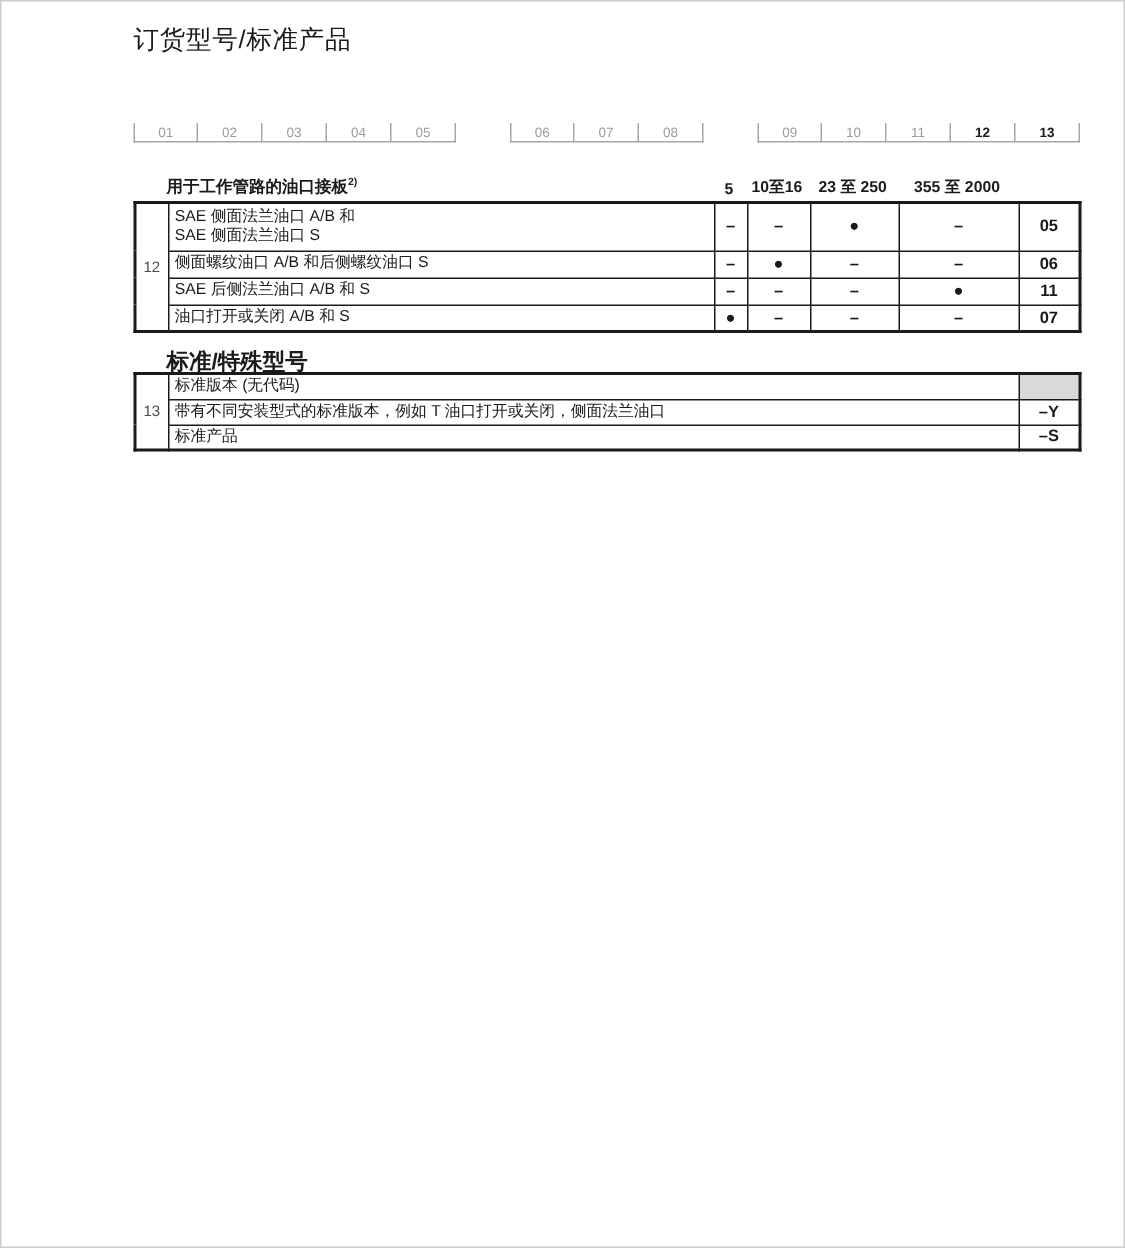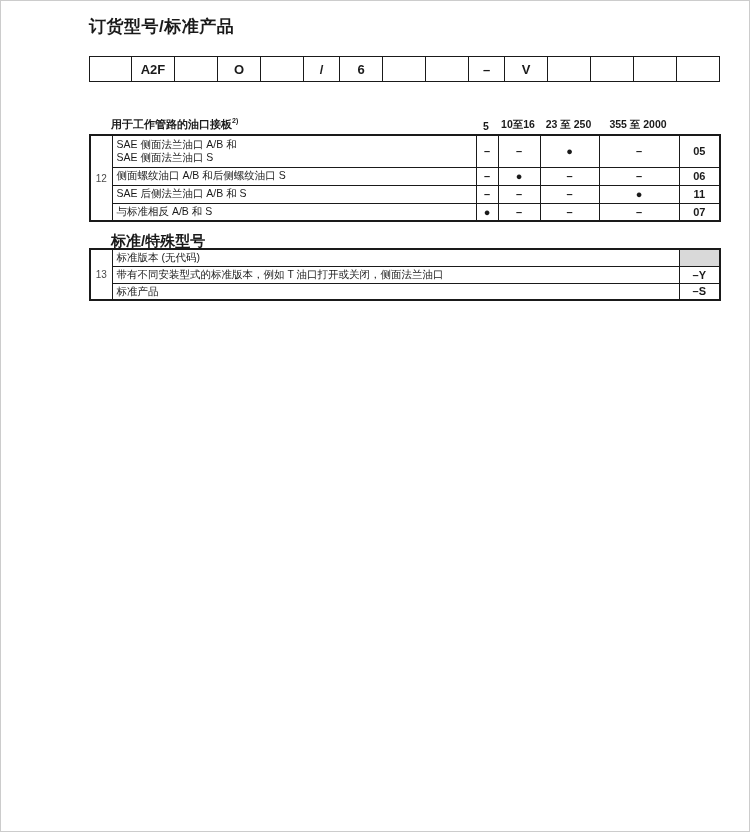--- a/index.html
+++ b/index.html
@@ -4,21 +4,21 @@
 <style>
   * { margin:0; padding:0; box-sizing:border-box; }
   html,body { background:#ffffff; }
   body { font-family:"Liberation Sans", sans-serif; color:#1a1a1a; }
   .page {
     position:relative; width:750px; height:832px; background:#ffffff;
     border:1px solid #cccccc; overflow:hidden;
   }
   .title {
     position:absolute; top:14px; left:88px;
-    font-size:17px; font-weight:bold; letter-spacing:0.5px;
+    font-size:17px; font-weight:normal; letter-spacing:0.5px;
   }
 
   
   .code-grid {
     position:absolute; left:88px; display:grid;
     grid-template-columns:43px 43px 43px 43px 43px 36px 43px 43px 43px 36px 43px 43px 43px 43px 43px;
     width:631px;
   }
   .code-row { top:55px; }
   .cc {
@@ -71,38 +71,38 @@
   tr.r-std   { height:18px; }
   tr.r-short { height:17px; }
 </style>
 </head>
 <body>
 
 <div class="page">
 
   <div class="title">订货型号/标准产品</div>
 
-  <div class="code-grid code-row">
-    <div class="cc"></div>
-    <div class="cc">A2F</div>
-    <div class="cc"></div>
-    <div class="cc">O</div>
-    <div class="cc"></div>
-    <div class="cc">/</div>
-    <div class="cc">6</div>
-    <div class="cc"></div>
-    <div class="cc"></div>
-    <div class="cc">–</div>
-    <div class="cc">V</div>
-    <div class="cc"></div>
-    <div class="cc"></div>
-    <div class="cc"></div>
-    <div class="cc"></div>
+
+  <div class="code-grid num-row">
+    <div class="nc s0">01</div>
+    <div class="nc">02</div>
+    <div class="nc">03</div>
+    <div class="nc">04</div>
+    <div class="nc">05</div>
+    <div class="nc gap"></div>
+    <div class="nc s0">06</div>
+    <div class="nc">07</div>
+    <div class="nc">08</div>
+    <div class="nc gap"></div>
+    <div class="nc s0">09</div>
+    <div class="nc">10</div>
+    <div class="nc">11</div>
+    <div class="nc hl">12</div>
+    <div class="nc hl">13</div>
   </div>
-
 
   <div class="mid-header">
     <div></div>
     <div class="hdr-label"><span>用于工作管路的油口接板</span><sup>2)</sup></div>
     <div class="hdr-size">5</div>
     <div class="hdr-size">10至16</div>
     <div class="hdr-size">23 至 250</div>
     <div class="hdr-size">355 至 2000</div>
     <div></div>
   </div>
@@ -145,21 +145,21 @@
             <div>SAE 后侧法兰油口 A/B 和 S</div>
           </td>
       <td class="val">–</td>
       <td class="val">–</td>
       <td class="val">–</td>
       <td class="val">●</td>
       <td class="code">11</td>
     </tr>
     <tr class="r-std">
       <td class="lbl">
-            <div>与标准相反 A/B 和 S</div>
+            <div>油口打开或关闭 A/B 和 S</div>
           </td>
       <td class="val">●</td>
       <td class="val">–</td>
       <td class="val">–</td>
       <td class="val">–</td>
       <td class="code">07</td>
     </tr>
   </tbody>
     </table>
 

